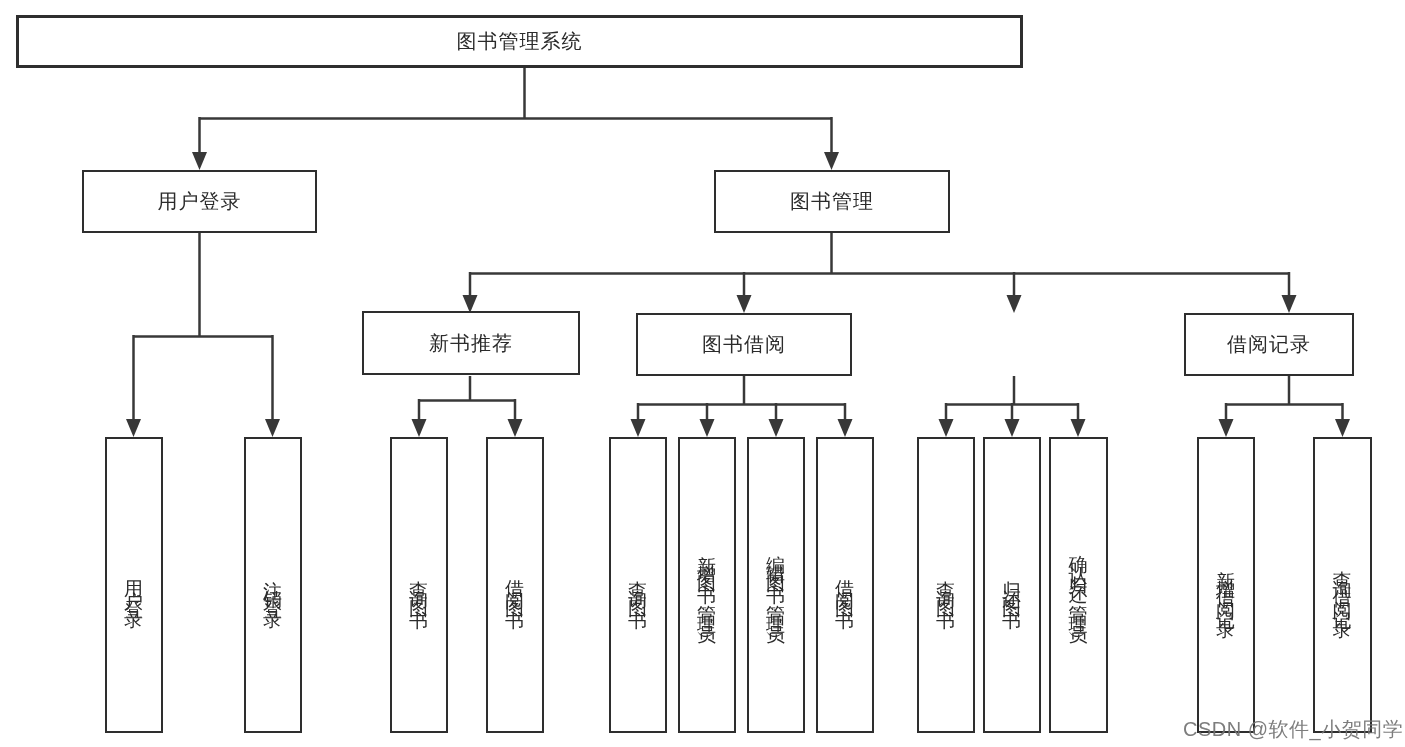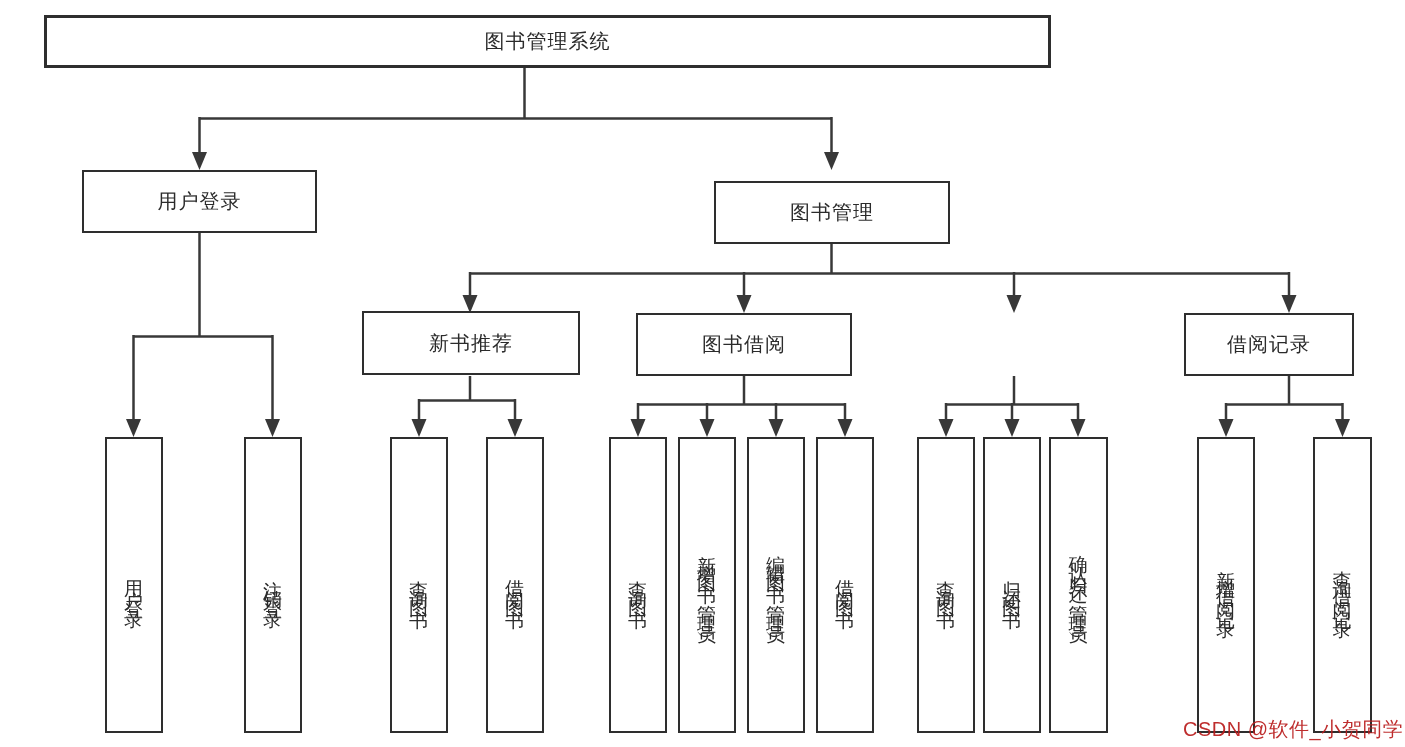--- a/index.html
+++ b/index.html
@@ -12,34 +12,34 @@
   }
   #wires{position:absolute;left:0;top:0;width:1405px;height:747px;}
   .box{
     position:absolute;
     box-sizing:border-box;
     border:2.5px solid #2e2e2e;
     background:#ffffff;
     display:flex;align-items:center;justify-content:center;
     color:#2b2b2b;
   }
-  .box.root{border-width:3px;margin-left:28px;}
+  .box.root{border-width:3px;}
   .box.h{font-size:20px;letter-spacing:1px;}
   .box.v{font-size:19px;}
   .box.v .vtext{
     writing-mode:vertical-rl;
     text-orientation:mixed;
     letter-spacing:10px;
     line-height:1;
   }
   #watermark{
     position:absolute;
     left:1183px;top:716px;
     font-size:20px;
-    color:#b91c1c;
+    color:#737373;
     opacity:.92;
     white-space:nowrap;
     letter-spacing:0.5px;
     z-index:5;
   }
 </style>
 </head>
 <body>
 
 <div id="canvas">
@@ -113,21 +113,21 @@
     </g>
   </svg>
 
   <div class="box h root" style="left:16px;top:15px;width:1007px;height:53px">
     <span>图书管理系统</span>
   </div>
 
   <div class="box h" style="left:82px;top:170px;width:235px;height:63px">
     <span>用户登录</span>
   </div>
-  <div class="box h" style="left:714px;top:181px;width:236px;height:63px">
+  <div class="box h" style="left:714px;top:170px;width:236px;height:63px">
     <span>图书管理</span>
   </div>
 
   <div class="box h" style="left:636px;top:313px;width:216px;height:63px">
     <span>图书借阅</span>
   </div>
   <div class="box h" style="left:362px;top:311px;width:218px;height:64px">
     <span>新书推荐</span>
   </div>
   <div class="box h" style="left:1184px;top:313px;width:170px;height:63px">

